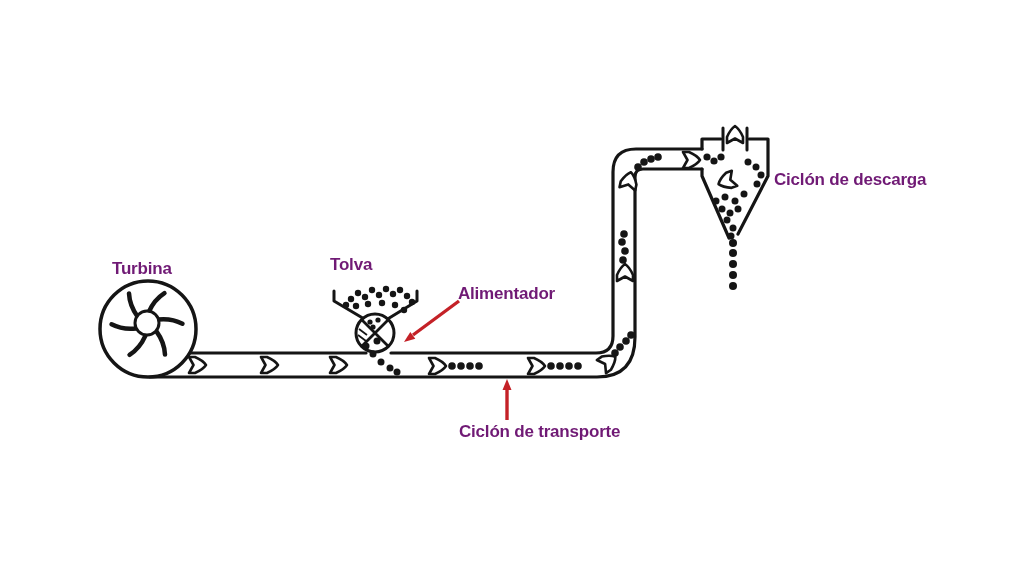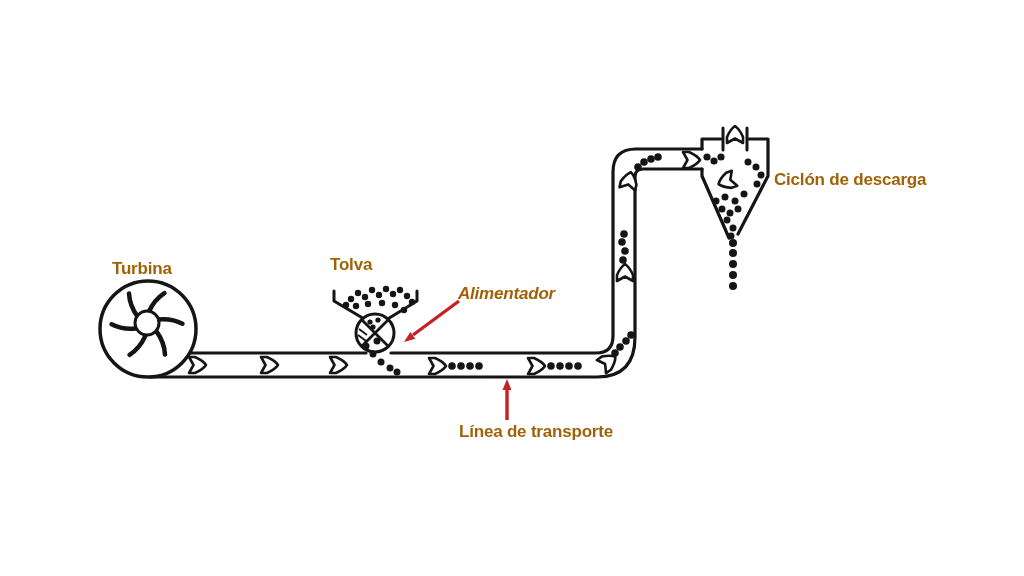--- a/index.html
+++ b/index.html
@@ -2,26 +2,26 @@
 <html><head>
 <meta charset="utf-8">
 <style>
   html,body{margin:0;padding:0;background:#fff;}
   .stage{
     position:relative;width:1024px;height:576px;background:#ffffff;
     overflow:hidden;font-family:"Liberation Sans",sans-serif;
   }
   .stage svg{position:absolute;left:0;top:0;}
   .lbl{
-    position:absolute;font-weight:bold;font-size:17px;color:#a16207;
+    position:absolute;font-weight:bold;font-size:17px;color:#701a75;
     white-space:nowrap;letter-spacing:-0.2px;
   }
   .lbl-turbina{left:112px;top:259px;}
   .lbl-tolva{left:330px;top:255px;}
-  .lbl-alimentador{left:458px;top:284px;font-style:italic;}
+  .lbl-alimentador{left:458px;top:284px;}
   .lbl-linea{left:459px;top:422px;}
   .lbl-ciclon{left:774px;top:170px;}
 </style>
 </head>
 <body>
 
 <div class="stage">
 
   <svg width="1024" height="576" viewBox="0 0 1024 576">
     <defs>
@@ -195,16 +195,16 @@
       <g>
         <line x1="507" y1="420" x2="507" y2="388" stroke="#c42127" stroke-width="3.4"></line>
         <polygon points="507,379 502.5,390 511.5,390" fill="#c42127"></polygon>
       </g>
     </g>
   </svg>
 
   <div class="lbl lbl-turbina">Turbina</div>
   <div class="lbl lbl-tolva">Tolva</div>
   <div class="lbl lbl-alimentador">Alimentador</div>
-  <div class="lbl lbl-linea">Línea de transporte</div>
+  <div class="lbl lbl-linea">Ciclón de transporte</div>
   <div class="lbl lbl-ciclon">Ciclón de descarga</div>
 
 </div>
 
 </body></html>

